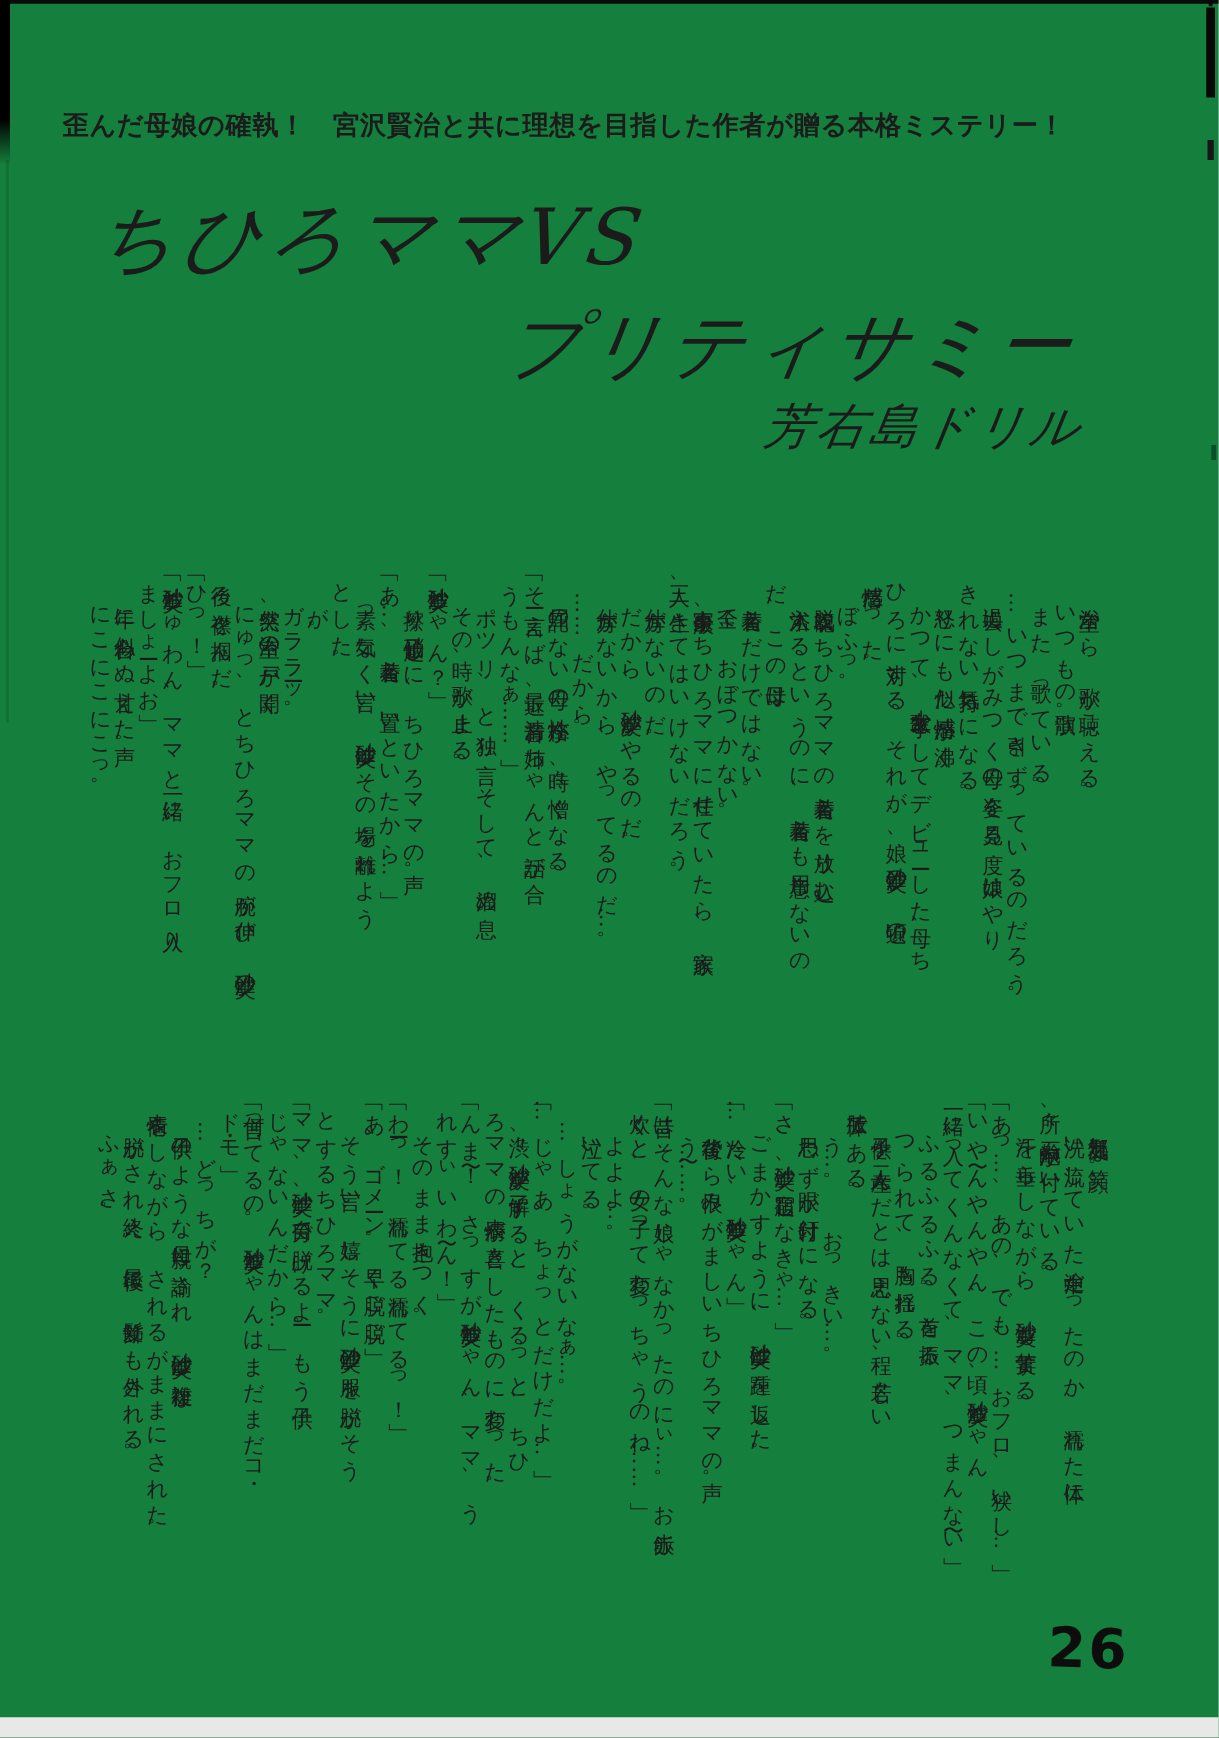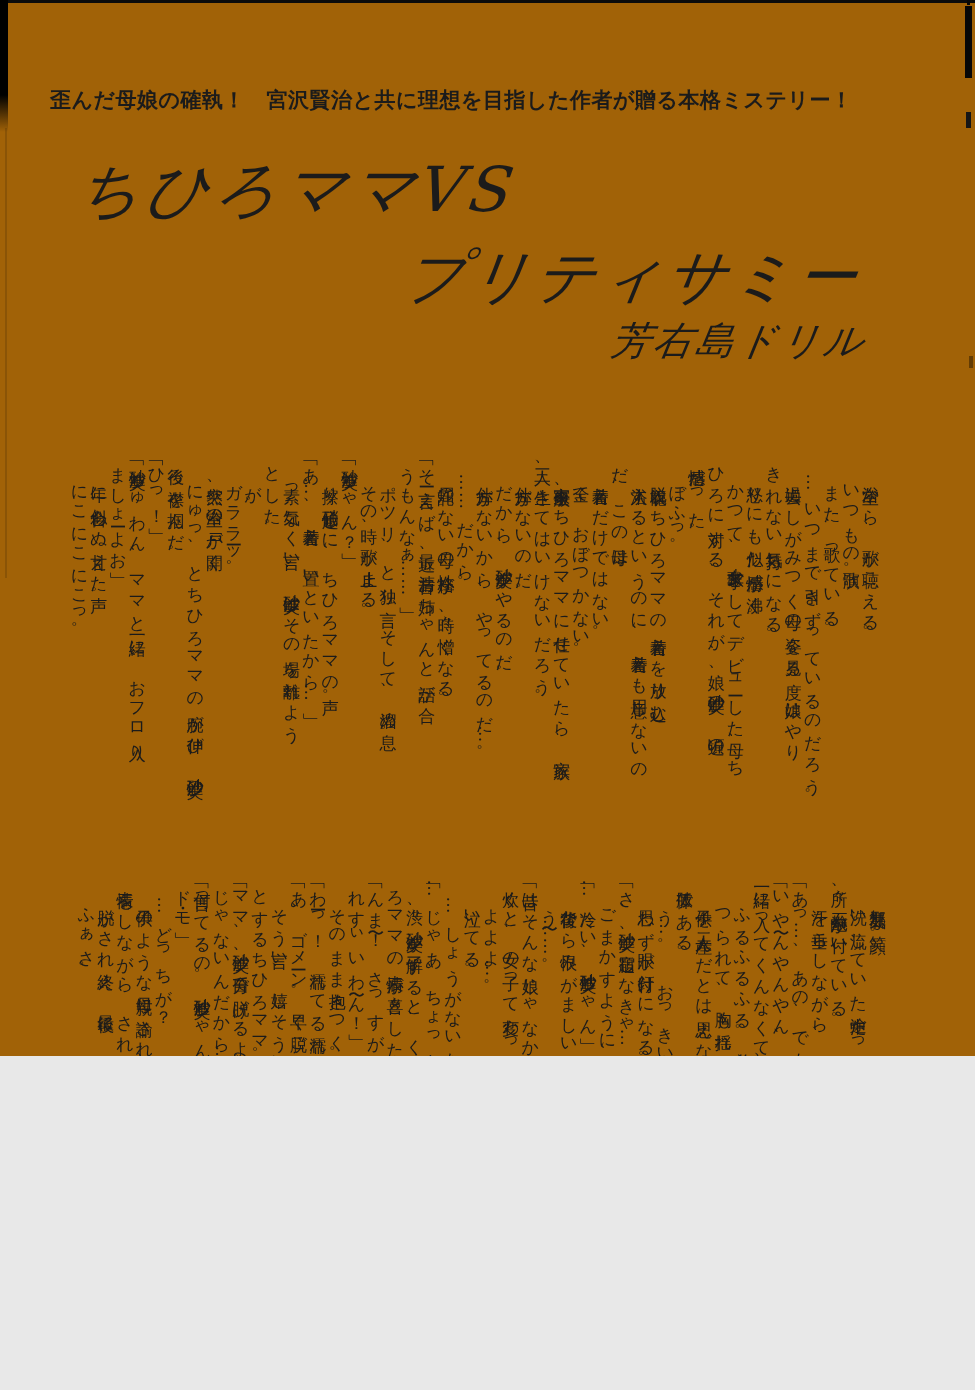--- a/index.html
+++ b/index.html
@@ -3,22 +3,22 @@
 <meta charset="utf-8">
 <style>
   html, body {
     margin: 0;
     padding: 0;
     background: #e8e8e8;
   }
   .page {
     position: relative;
     width: 975px;
-    height: 1056px;
-    background: #a16207;
+    height: 1374px;
+    background: #15803d;
     overflow: hidden;
     font-family: "DejaVu Serif", "Liberation Serif", serif;
     color: #1b1b1b;
   }
 
   
   .artifact { position: absolute; pointer-events: none; }
   .top-edge-line   { top: 0; left: 0; width: 975px; height: 3px; background: #0b0b0b; }
   .left-strip      { top: 0; left: 0; width: 8px; height: 132px;
                      background: linear-gradient(to bottom, #000 0%, #000 72%, rgba(0,0,0,0) 100%); }

